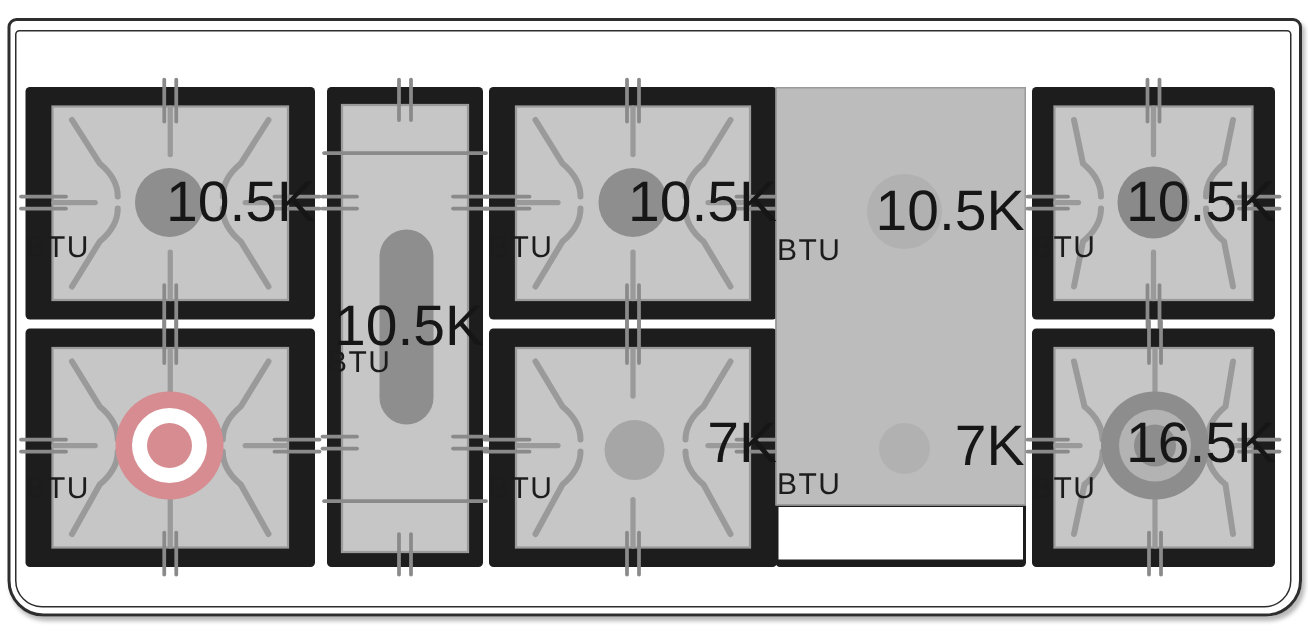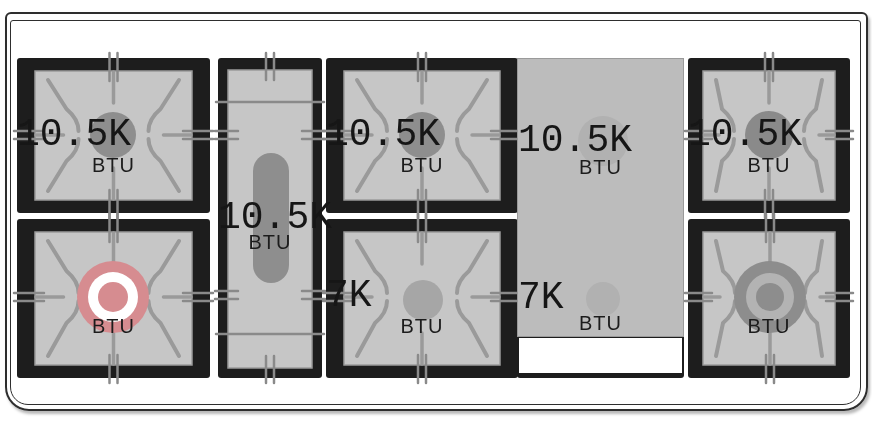--- a/index.html
+++ b/index.html
@@ -9,23 +9,23 @@
                border:2px solid #2e2e2e;border-radius:6px 6px 24px 24px;
                box-shadow:2px 3px 3px rgba(0,0,0,.28);}
   .frame-inner{position:absolute;left:10px;top:20px;width:849px;height:383px;
                border:1.5px solid #2e2e2e;border-radius:3px 3px 18px 18px;}
   .cell{position:absolute;background:#1d1d1d;border-radius:3px;}
   .grate{position:absolute;left:0;top:0;width:100%;height:100%;overflow:visible;}
   .grate svg{overflow:visible;display:block;}
   .disc{position:absolute;border-radius:50%;z-index:1;}
   .ringwrap{position:absolute;z-index:1;}
   .ringwrap div{position:absolute;border-radius:50%;}
-  .val{position:absolute;left:0;right:0;text-align:left;font-size:38px;line-height:42px;
-       color:#161616;z-index:3;font-family:Liberation Mono, monospace;}
-  .unit{position:absolute;left:0;right:0;text-align:center;font-size:20px;line-height:23px;
+  .val{position:absolute;left:0;right:0;text-align:right;font-size:38px;line-height:42px;
+       color:#161616;z-index:3;}
+  .unit{position:absolute;left:0;right:0;font-size:20px;line-height:23px;
         letter-spacing:1px;color:#1c1c1c;z-index:3;}
   .panel{position:absolute;background:#bcbcbc;border:1px solid #9a9a9a;box-sizing:border-box;z-index:2;}
   .cutout{position:absolute;background:#ffffff;z-index:4;}
 </style>
 </head>
 <body>
 
 <div class="stage">
 
   <div class="frame-outer"></div>
@@ -225,16 +225,17 @@
           <line x1="86" y1="-5" x2="86" y2="23" stroke="#8a8a8a" stroke-width="2.5" stroke-linecap="round"></line>
           <line x1="78" y1="136" x2="78" y2="164" stroke="#8a8a8a" stroke-width="2.5" stroke-linecap="round"></line>
           <line x1="86" y1="136" x2="86" y2="164" stroke="#8a8a8a" stroke-width="2.5" stroke-linecap="round"></line>
         </svg>
       </div>
     <div class="ringwrap" style="left:46px;top:42px;width:72px;height:72px">
       <div style="inset:0;background:#8d8d8d"></div>
       <div style="inset:12px;background:#b3b3b3"></div>
       <div style="inset:22px;background:#8d8d8d"></div>
     </div>
+    <div class="val" style="top:56px">16.5K</div>
     <div class="unit" style="top:96px">BTU</div>
   </div>
 
 </div>
 
 </body></html>

